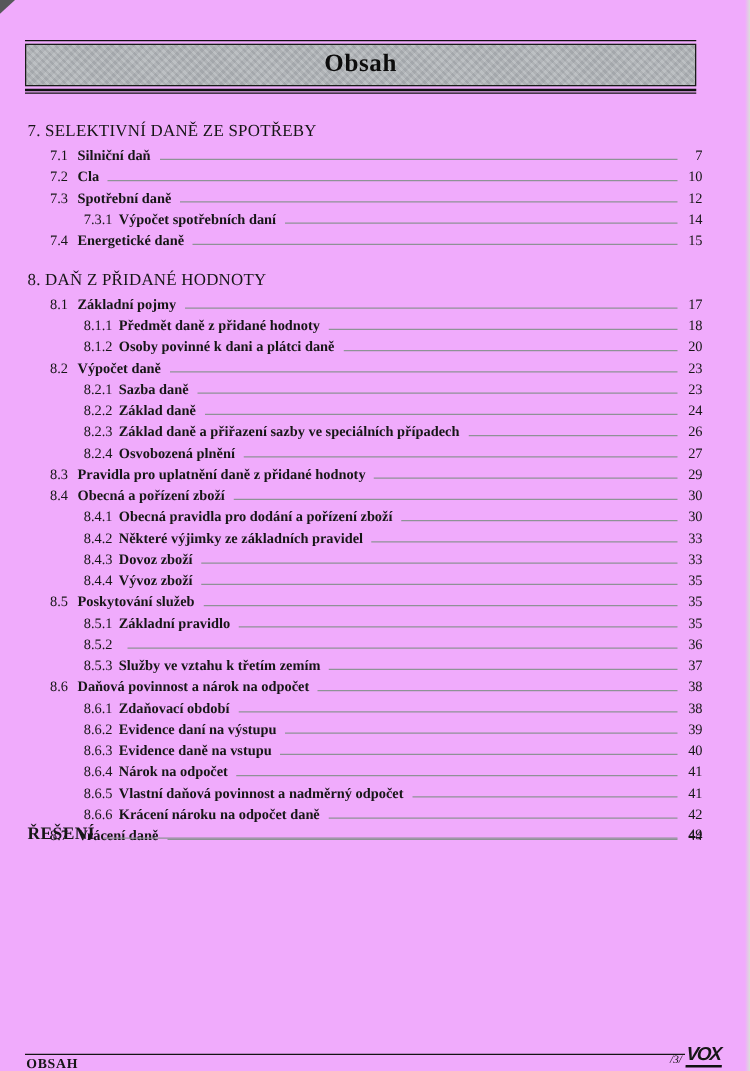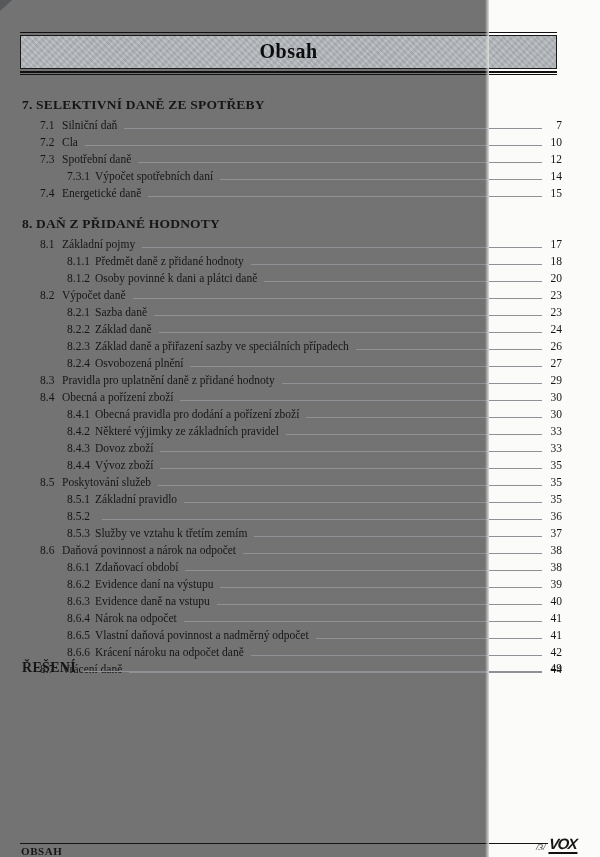--- a/index.html
+++ b/index.html
@@ -5,22 +5,22 @@
   html, body {
     margin: 0; padding: 0;
     width: 600px; height: 857px;
     overflow: hidden;
     background: #fbfbfa;
     font-family: "Liberation Serif", serif;
     color: #161616;
   }
   .page {
     position: relative;
-    width: 489px; height: 857px;
-    background: #737373;
+    width: 600px; height: 857px;
+    background: #f0abfc;
   }
   
   .page::after {
     content: "";
     position: absolute; right: 0; top: 0; bottom: 0; width: 4px;
     background: linear-gradient(to left, #dcdcd9, rgba(255,255,255,0));
     pointer-events: none;
   }
   
   .corner-artifact {
@@ -51,37 +51,37 @@
   .titlebar .title-text {
     font-size: 20px; font-weight: bold; letter-spacing: .5px; color: #0c0c0c;
     transform: translateY(-1px);
   }
   
   .toc {
     position: absolute;
     left: 20px; top: 78px; width: 542px;
   }
   .toc-heading {
-    font-size: 13.5px; font-weight: bold;
+    font-size: 13.5px; font-weight: normal;
     margin: 18px 0 4px 2px;
     letter-spacing: .2px;
     height: 17px; line-height: 17px;
   }
   .toc-heading.later { margin-top: 13px; }
   .toc-row {
     display: flex; align-items: baseline;
     height: 17px; font-size: 11.5px; line-height: 17px;
     white-space: nowrap;
   }
   .toc-row.lvl2 { padding-left: 20px; }
   .toc-row.lvl3 { padding-left: 42px; }
   .toc-row .num { flex: 0 0 auto; }
   .toc-row.lvl2 .num { width: 22px; }
   .toc-row.lvl3 .num { width: 33px; text-align: center; }
-  .toc-row .title { flex: 0 1 auto; }
+  .toc-row .title { flex: 0 1 auto; font-weight: bold; }
   .leader {
     flex: 1 1 auto;
     height: 0;
     border-bottom: 1px solid #8e9296;
     margin: 0 6px -2px 7px;
   }
   .page-num { flex: 0 0 auto; min-width: 14px; text-align: right; }
   
   .tail-row {
     position: absolute;

